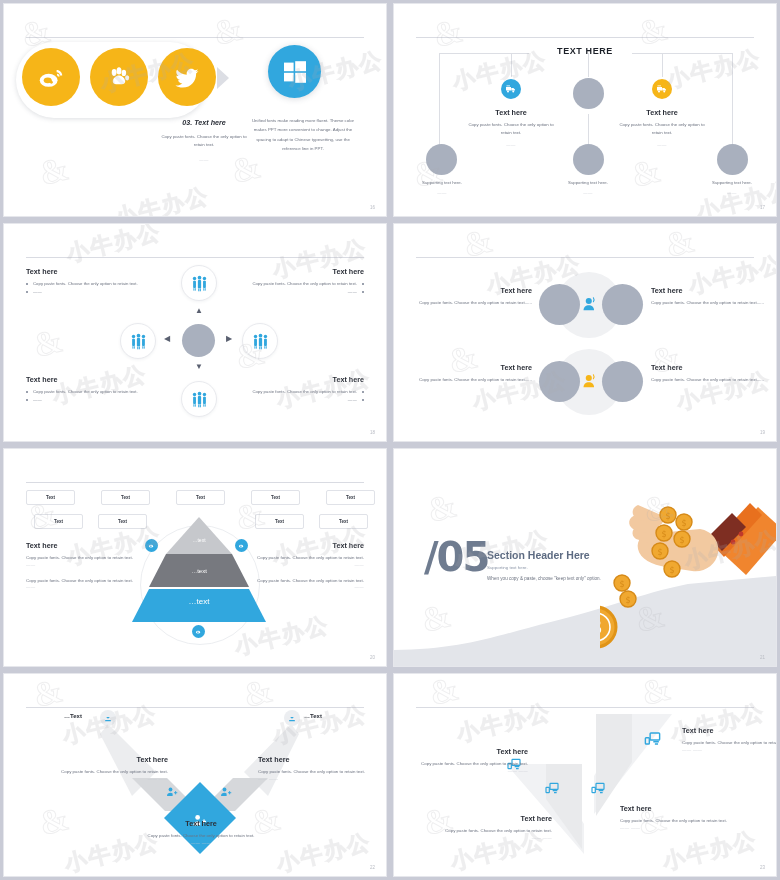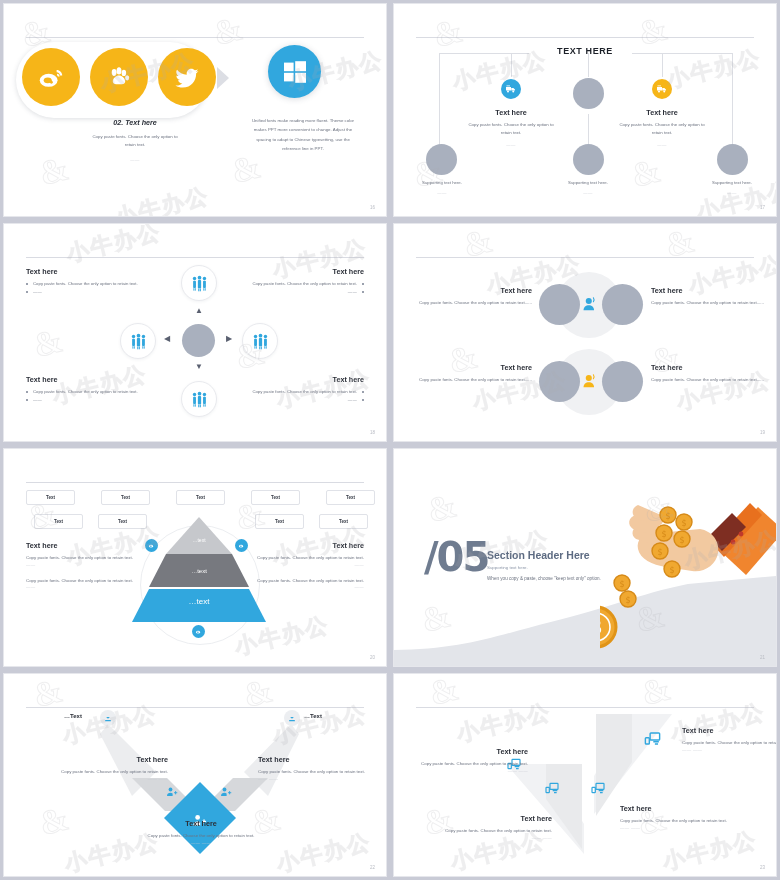--- a/index.html
+++ b/index.html
@@ -184,22 +184,22 @@
 
     <div class="cir b" style="position:absolute;left:264px;top:41px;width:53px;height:53px;">
       <svg width="24" height="24" viewBox="0 0 24 24" fill="#fff">
         <rect x="1" y="2.6" width="9.6" height="8.6"></rect>
           <rect x="12.2" y="1.2" width="10.8" height="10"></rect>
         <rect x="1" y="12.8" width="9.6" height="8.6"></rect>
           <rect x="12.2" y="12.8" width="10.8" height="10"></rect>
       </svg>
     </div>
 
-    <div class="s1-col" style="left:88px;">
-      <span class="h-title-i">02. Text here</span>
+    <div class="s1-col" style="left:157px;">
+      <span class="h-title-i">03. Text here</span>
       <div class="body-txt">Copy paste fonts. Choose the only option to retain text.</div>
       <div class="dashes" style="margin-top:9px;">——</div>
     </div>
 
     <div class="s1-right body-txt" style="line-height:2.1;">Unified fonts make reading more fluent. Theme color makes PPT more convenient to change. Adjust the spacing to adapt to Chinese typesetting, use the reference line in PPT.</div>
 
     <div class="wm">
       <span style="left:18px;top:10px;">&amp;</span>
         <span style="left:210px;top:8px;">&amp;</span>
       <span style="left:36px;top:148px;">&amp;</span>

